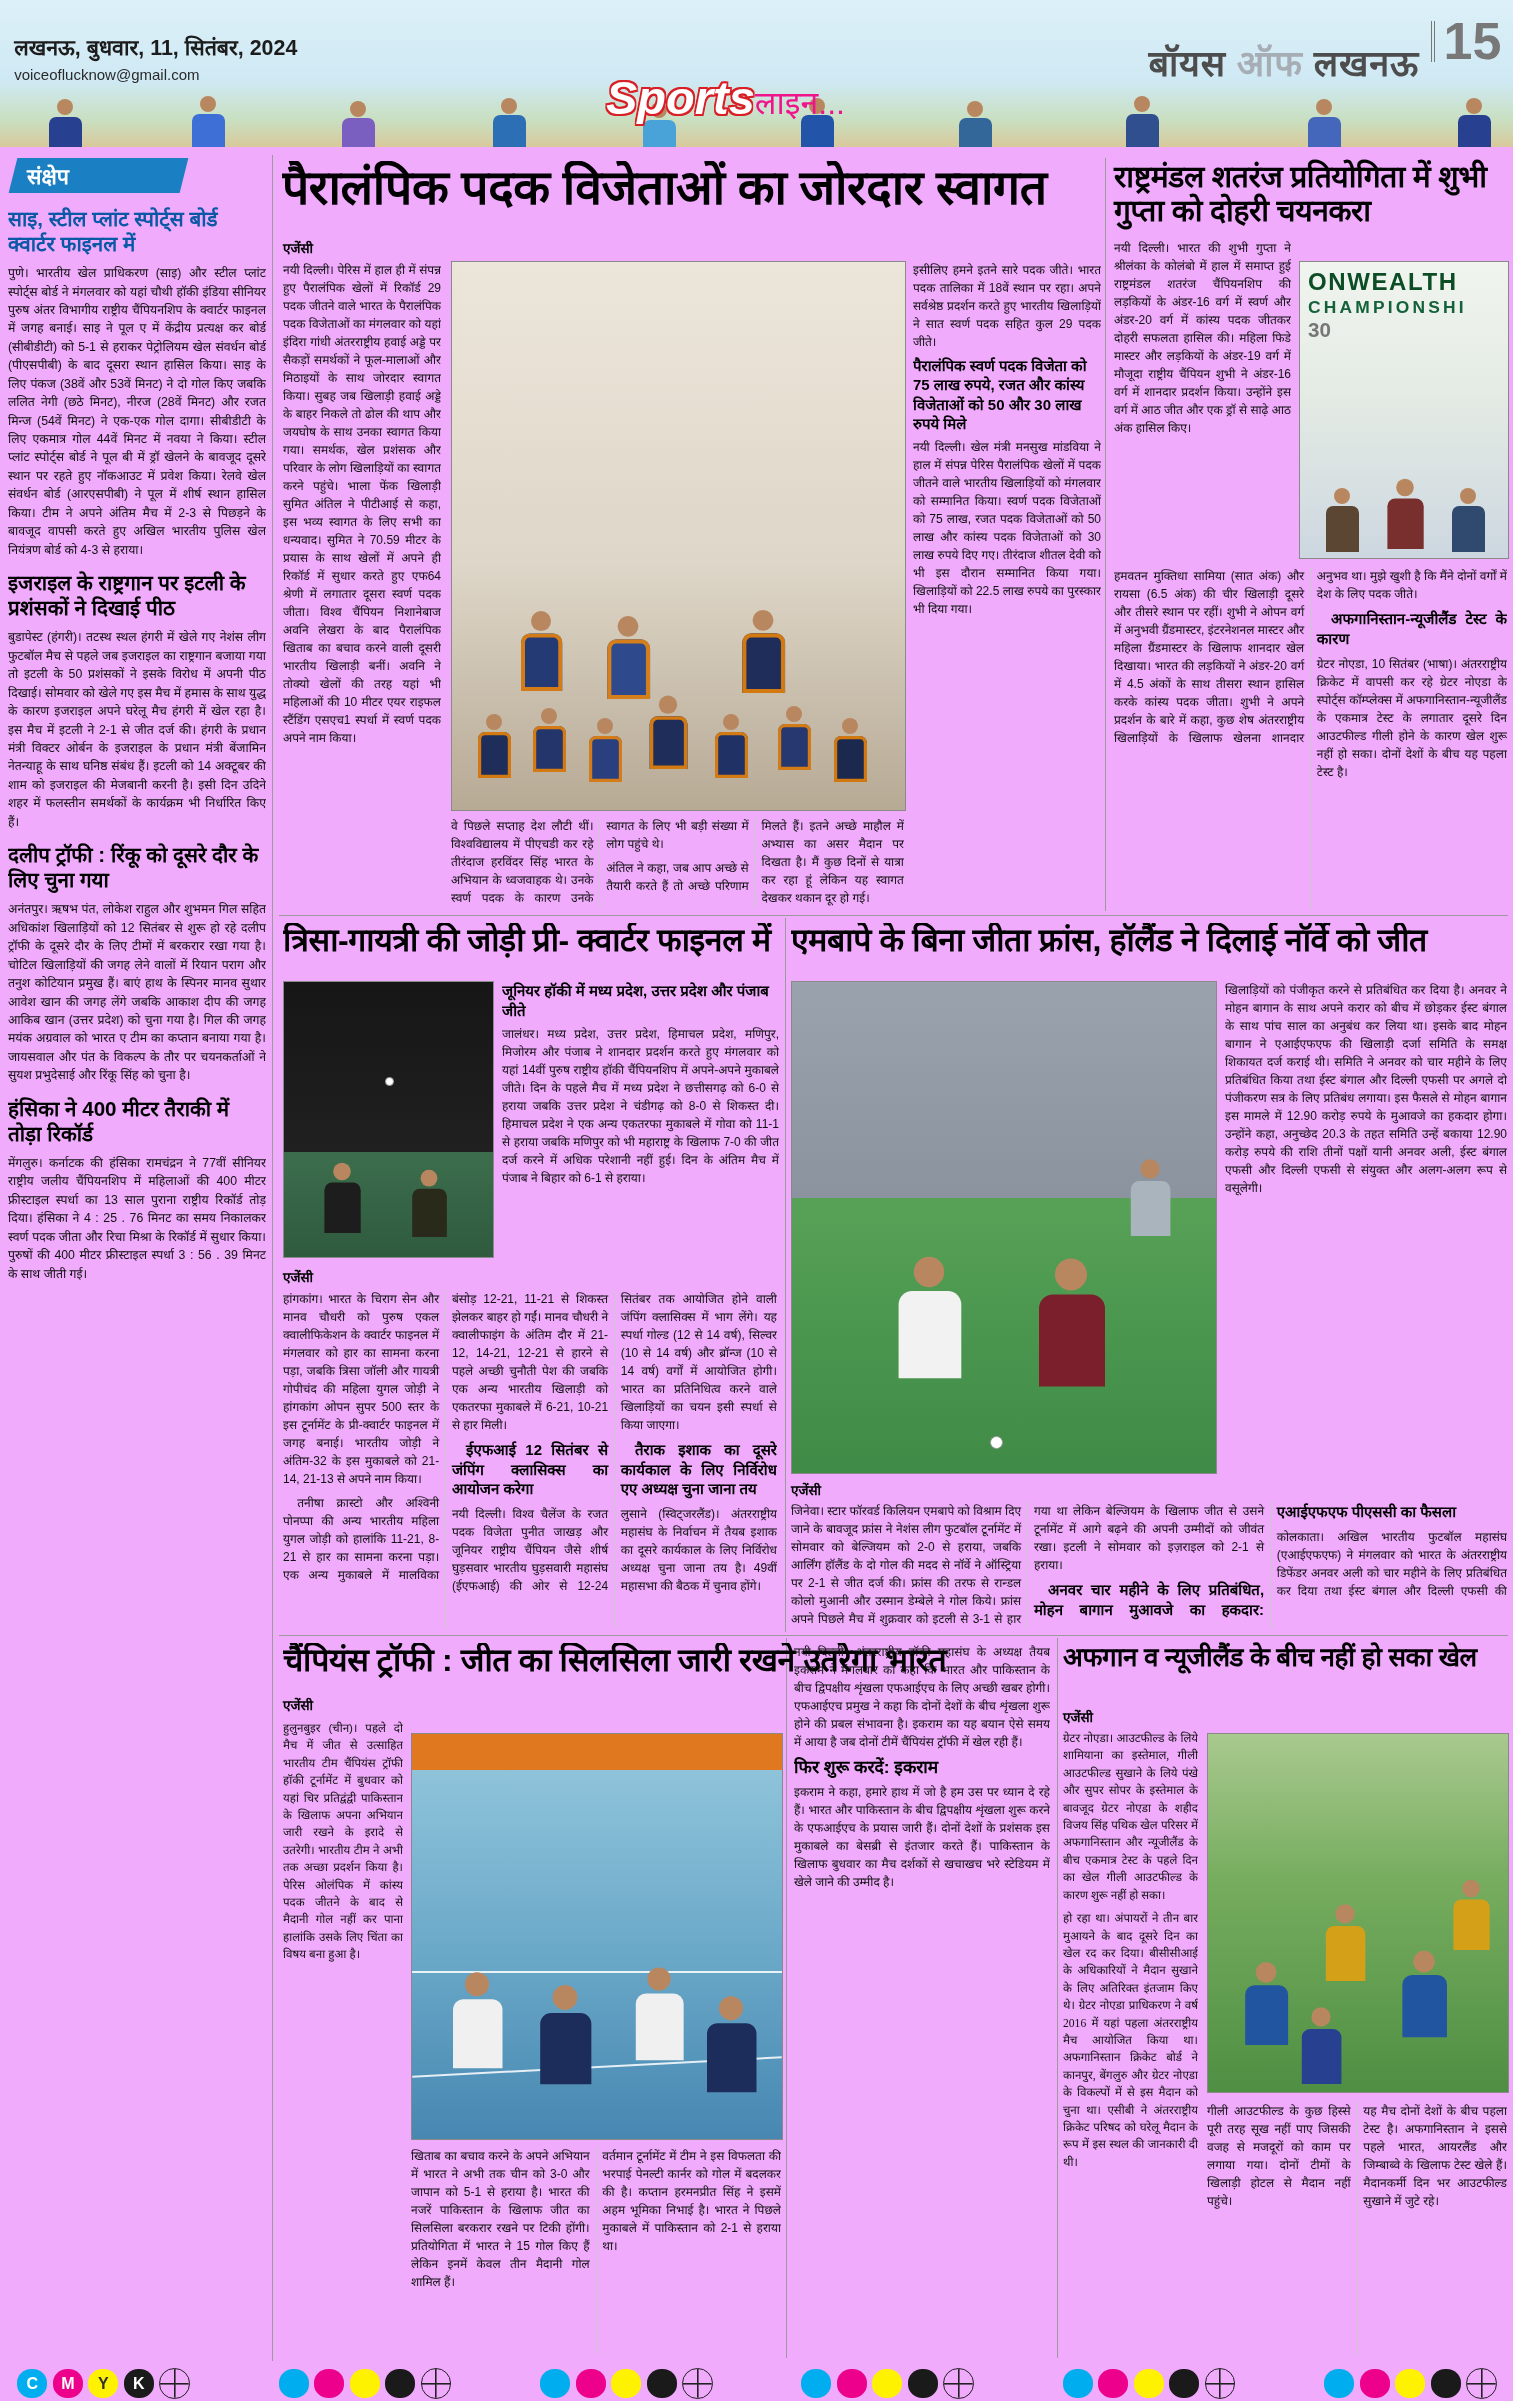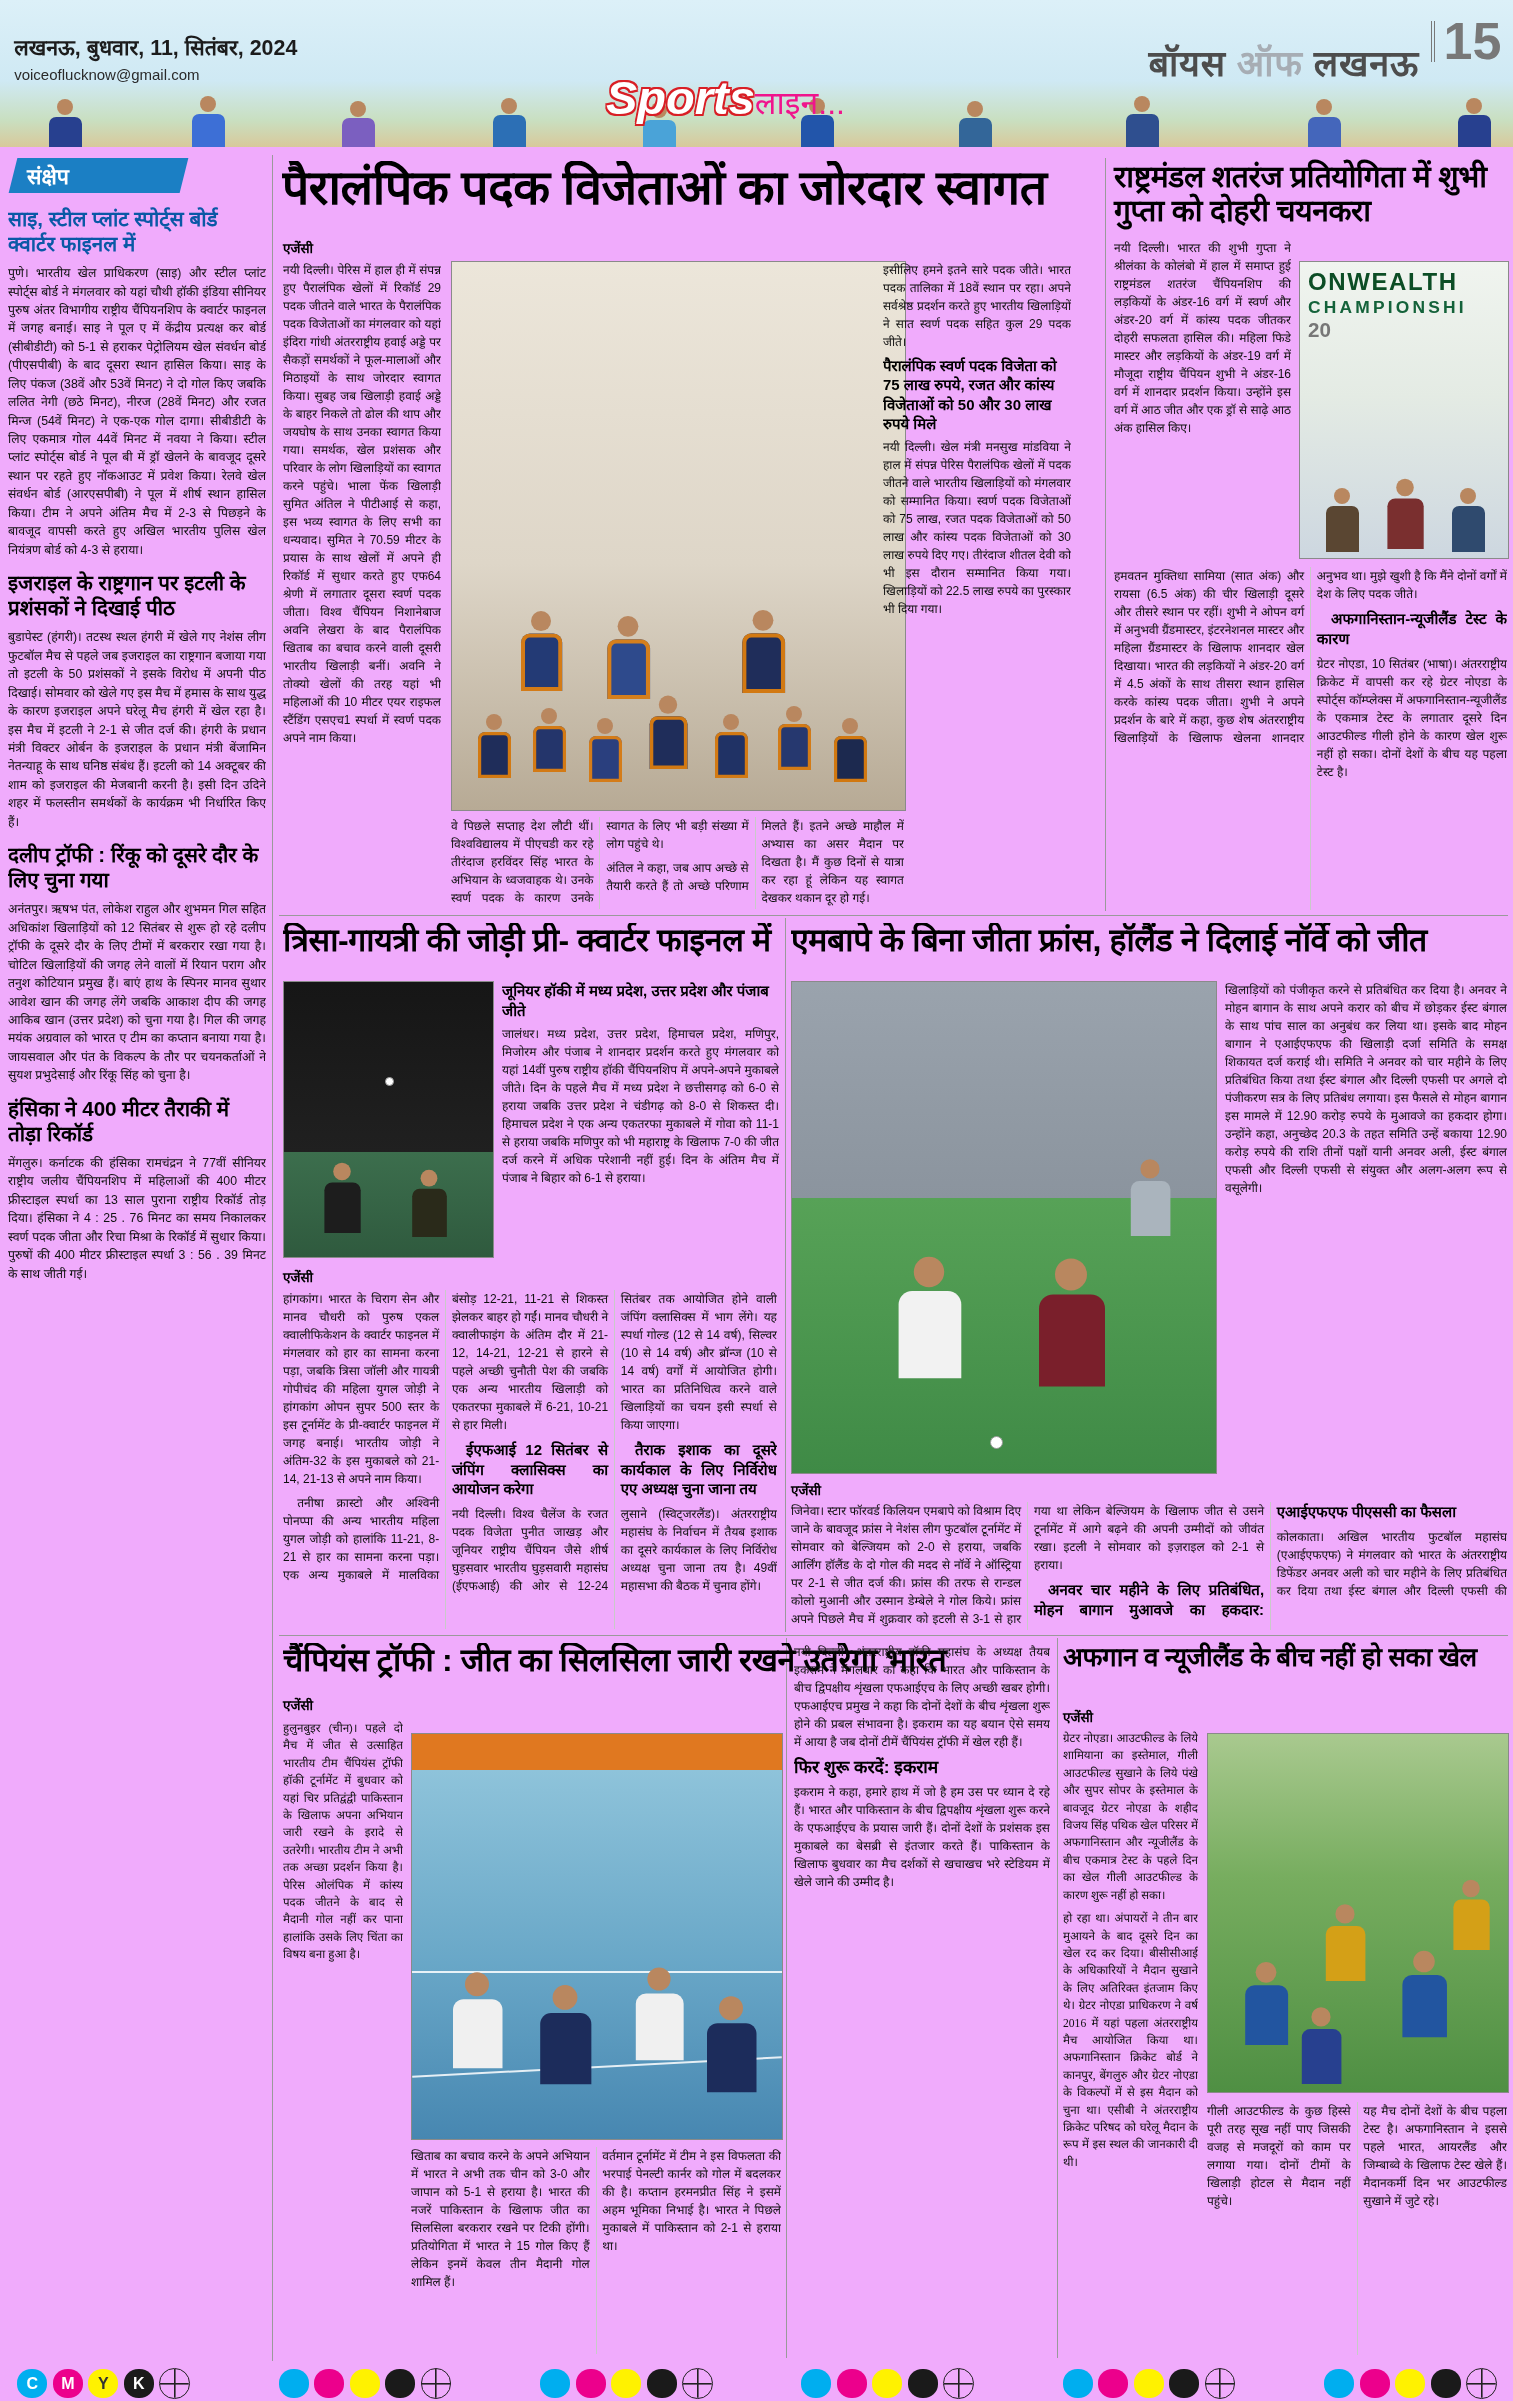--- a/index.html
+++ b/index.html
@@ -135,39 +135,39 @@
       <span class="person" style="left: 135px; bottom: 28.5px; --c: #2a3f7e;"></span>
       <span class="person" style="left: 198px; bottom: 41px; --c: #1f2d5a; transform: scale(1.15);"></span>
       <span class="person" style="left: 261px; bottom: 32px; --c: #203265;"></span>
       <span class="person" style="left: 324px; bottom: 40px; --c: #26386f;"></span>
       <span class="person" style="left: 380px; bottom: 28.5px; --c: #1c294f;"></span>
       <span class="person" style="left: 158px; bottom: 111px; --c: #2e4a8c; transform: scale(1.3);"></span>
       <span class="person" style="left: 71px; bottom: 119px; --c: #233a75; transform: scale(1.25);"></span>
       <span class="person" style="left: 293px; bottom: 117px; --c: #1f2d5a; transform: scale(1.3);"></span>
     </div>
 
-  <div class="abs" style="left:883px;top:261px;width:188px;height:650px;overflow:hidden;">
+  <div class="abs" style="left:913px;top:261px;width:188px;height:650px;overflow:hidden;">
     <div class="body">इसीलिए हमने इतने सारे पदक जीते। भारत पदक तालिका में 18वें स्थान पर रहा। अपने सर्वश्रेष्ठ प्रदर्शन करते हुए भारतीय खिलाड़ियों ने सात स्वर्ण पदक सहित कुल 29 पदक जीते।</div>
     <div class="sub">पैरालंपिक स्वर्ण पदक विजेता को 75 लाख रुपये, रजत और कांस्य विजेताओं को 50 और 30 लाख रुपये मिले</div>
     <div class="body">नयी दिल्ली। खेल मंत्री मनसुख मांडविया ने हाल में संपन्न पेरिस पैरालंपिक खेलों में पदक जीतने वाले भारतीय खिलाड़ियों को मंगलवार को सम्मानित किया। स्वर्ण पदक विजेताओं को 75 लाख, रजत पदक विजेताओं को 50 लाख और कांस्य पदक विजेताओं को 30 लाख रुपये दिए गए। तीरंदाज शीतल देवी को भी इस दौरान सम्मानित किया गया। खिलाड़ियों को 22.5 लाख रुपये का पुरस्कार भी दिया गया।</div>
   </div>
 
   <div class="abs body cols3" style="left:451px;top:817px;width:453px;height:92px;">
     <p class="nofirst">वे पिछले सप्ताह देश लौटी थीं। विश्वविद्यालय में पीएचडी कर रहे तीरंदाज हरविंदर सिंह भारत के अभियान के ध्वजवाहक थे। उनके स्वर्ण पदक के कारण उनके स्वागत के लिए भी बड़ी संख्या में लोग पहुंचे थे।</p>
     <p class="nofirst">अंतिल ने कहा, जब आप अच्छे से तैयारी करते हैं तो अच्छे परिणाम मिलते हैं। इतने अच्छे माहौल में अभ्यास का असर मैदान पर दिखता है। मैं कुछ दिनों से यात्रा कर रहा हूं लेकिन यह स्वागत देखकर थकान दूर हो गई।</p>
 
   </div>
 
   <div class="abs hl" style="left:1114px;top:160px;width:393px;font-size:30px;">राष्ट्रमंडल शतरंज प्रतियोगिता में शुभी गुप्ता को दोहरी चयनकरा</div>
   <div class="abs body" style="left:1114px;top:239px;width:177px;height:320px;">नयी दिल्ली। भारत की शुभी गुप्ता ने श्रीलंका के कोलंबो में हाल में समाप्त हुई राष्ट्रमंडल शतरंज चैंपियनशिप की लड़कियों के अंडर-16 वर्ग में स्वर्ण और अंडर-20 वर्ग में कांस्य पदक जीतकर दोहरी सफलता हासिल की। महिला फिडे मास्टर और लड़कियों के अंडर-19 वर्ग में मौजूदा राष्ट्रीय चैंपियन शुभी ने अंडर-16 वर्ग में शानदार प्रदर्शन किया। उन्होंने इस वर्ग में आठ जीत और एक ड्रॉ से साढ़े आठ अंक हासिल किए।</div>
   <div class="ph ph-chess" style="left:1299px;top:261px;width:208px;height:296px;">
     <div class="chess-banner">
       <div class="l1">ONWEALTH</div>
       <div class="l2">CHAMPIONSHI</div>
-      <div class="l3">20</div>
+      <div class="l3">30</div>
     </div>
   <span class="person" style="left: 24px; bottom: 6.3px; --c: #5a4632;"></span>
       <span class="person" style="left: 87px; bottom: 9.5px; --c: #7a2f2f; transform: scale(1.1);"></span>
       <span class="person" style="left: 150px; bottom: 6.3px; --c: #2f4a6e;"></span>
     </div>
   <div class="abs body cols2" style="left:1114px;top:567px;width:393px;height:343px;">
     <p class="nofirst">हमवतन मुक्तिधा सामिया (सात अंक) और रायसा (6.5 अंक) की चीर खिलाड़ी दूसरे और तीसरे स्थान पर रहीं। शुभी ने ओपन वर्ग में अनुभवी ग्रैंडमास्टर, इंटरनेशनल मास्टर और महिला ग्रैंडमास्टर के खिलाफ शानदार खेल दिखाया। भारत की लड़कियों ने अंडर-20 वर्ग में 4.5 अंकों के साथ तीसरा स्थान हासिल करके कांस्य पदक जीता। शुभी ने अपने प्रदर्शन के बारे में कहा, कुछ शेष अंतरराष्ट्रीय खिलाड़ियों के खिलाफ खेलना शानदार अनुभव था। मुझे खुशी है कि मैंने दोनों वर्गों में देश के लिए पदक जीते।</p>
     <p class="sub">अफगानिस्तान-न्यूजीलैंड टेस्ट के कारण</p>
     <p class="nofirst">ग्रेटर नोएडा, 10 सितंबर (भाषा)। अंतरराष्ट्रीय क्रिकेट में वापसी कर रहे ग्रेटर नोएडा के स्पोर्ट्स कॉम्प्लेक्स में अफगानिस्तान-न्यूजीलैंड के एकमात्र टेस्ट के लगातार दूसरे दिन आउटफील्ड गीली होने के कारण खेल शुरू नहीं हो सका। दोनों देशों के बीच यह पहला टेस्ट है।</p>
   </div>

